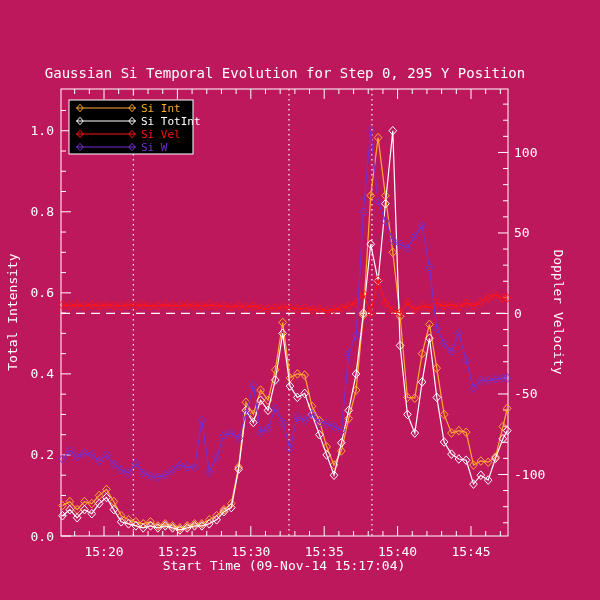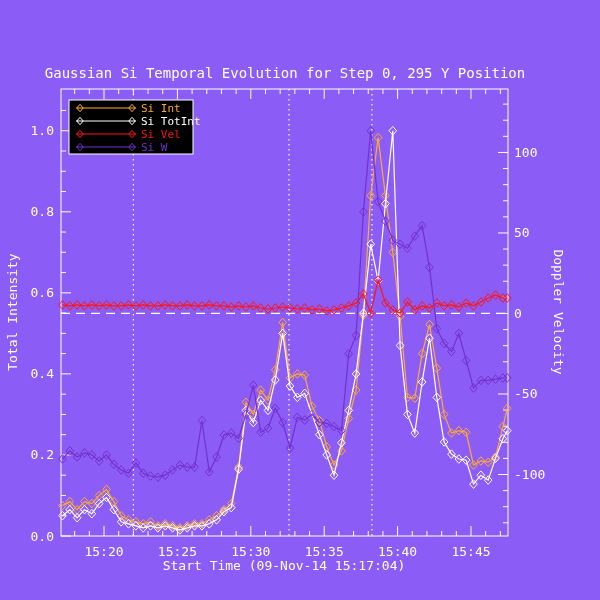--- a/index.html
+++ b/index.html
@@ -1,16 +1,16 @@
 <!DOCTYPE html>
 <html><head>
 <meta charset="utf-8">
 <style>
   html,body{margin:0;padding:0;background:#000;width:600px;height:600px;overflow:hidden}
-  #stage{position:relative;width:600px;height:600px;background:#8b5cf6}
+  #stage{position:relative;width:600px;height:600px;background:#be185d}
   svg{display:block}
   svg text{font-family:"DejaVu Sans Mono","Liberation Mono",monospace}
 </style>
 </head>
 <body>
 
 <div id="stage">
   <svg id="plot-svg" width="600" height="600" viewBox="0 0 600 600">
     <text id="main-title" x="285" y="78" text-anchor="middle" fill="#FFFFFF" font-size="14">Gaussian Si Temporal Evolution for Step 0, 295 Y Position</text>
     <text id="x-title" x="284" y="570" text-anchor="middle" fill="#FFFFFF" font-size="13">Start Time (09-Nov-14 15:17:04)</text>

